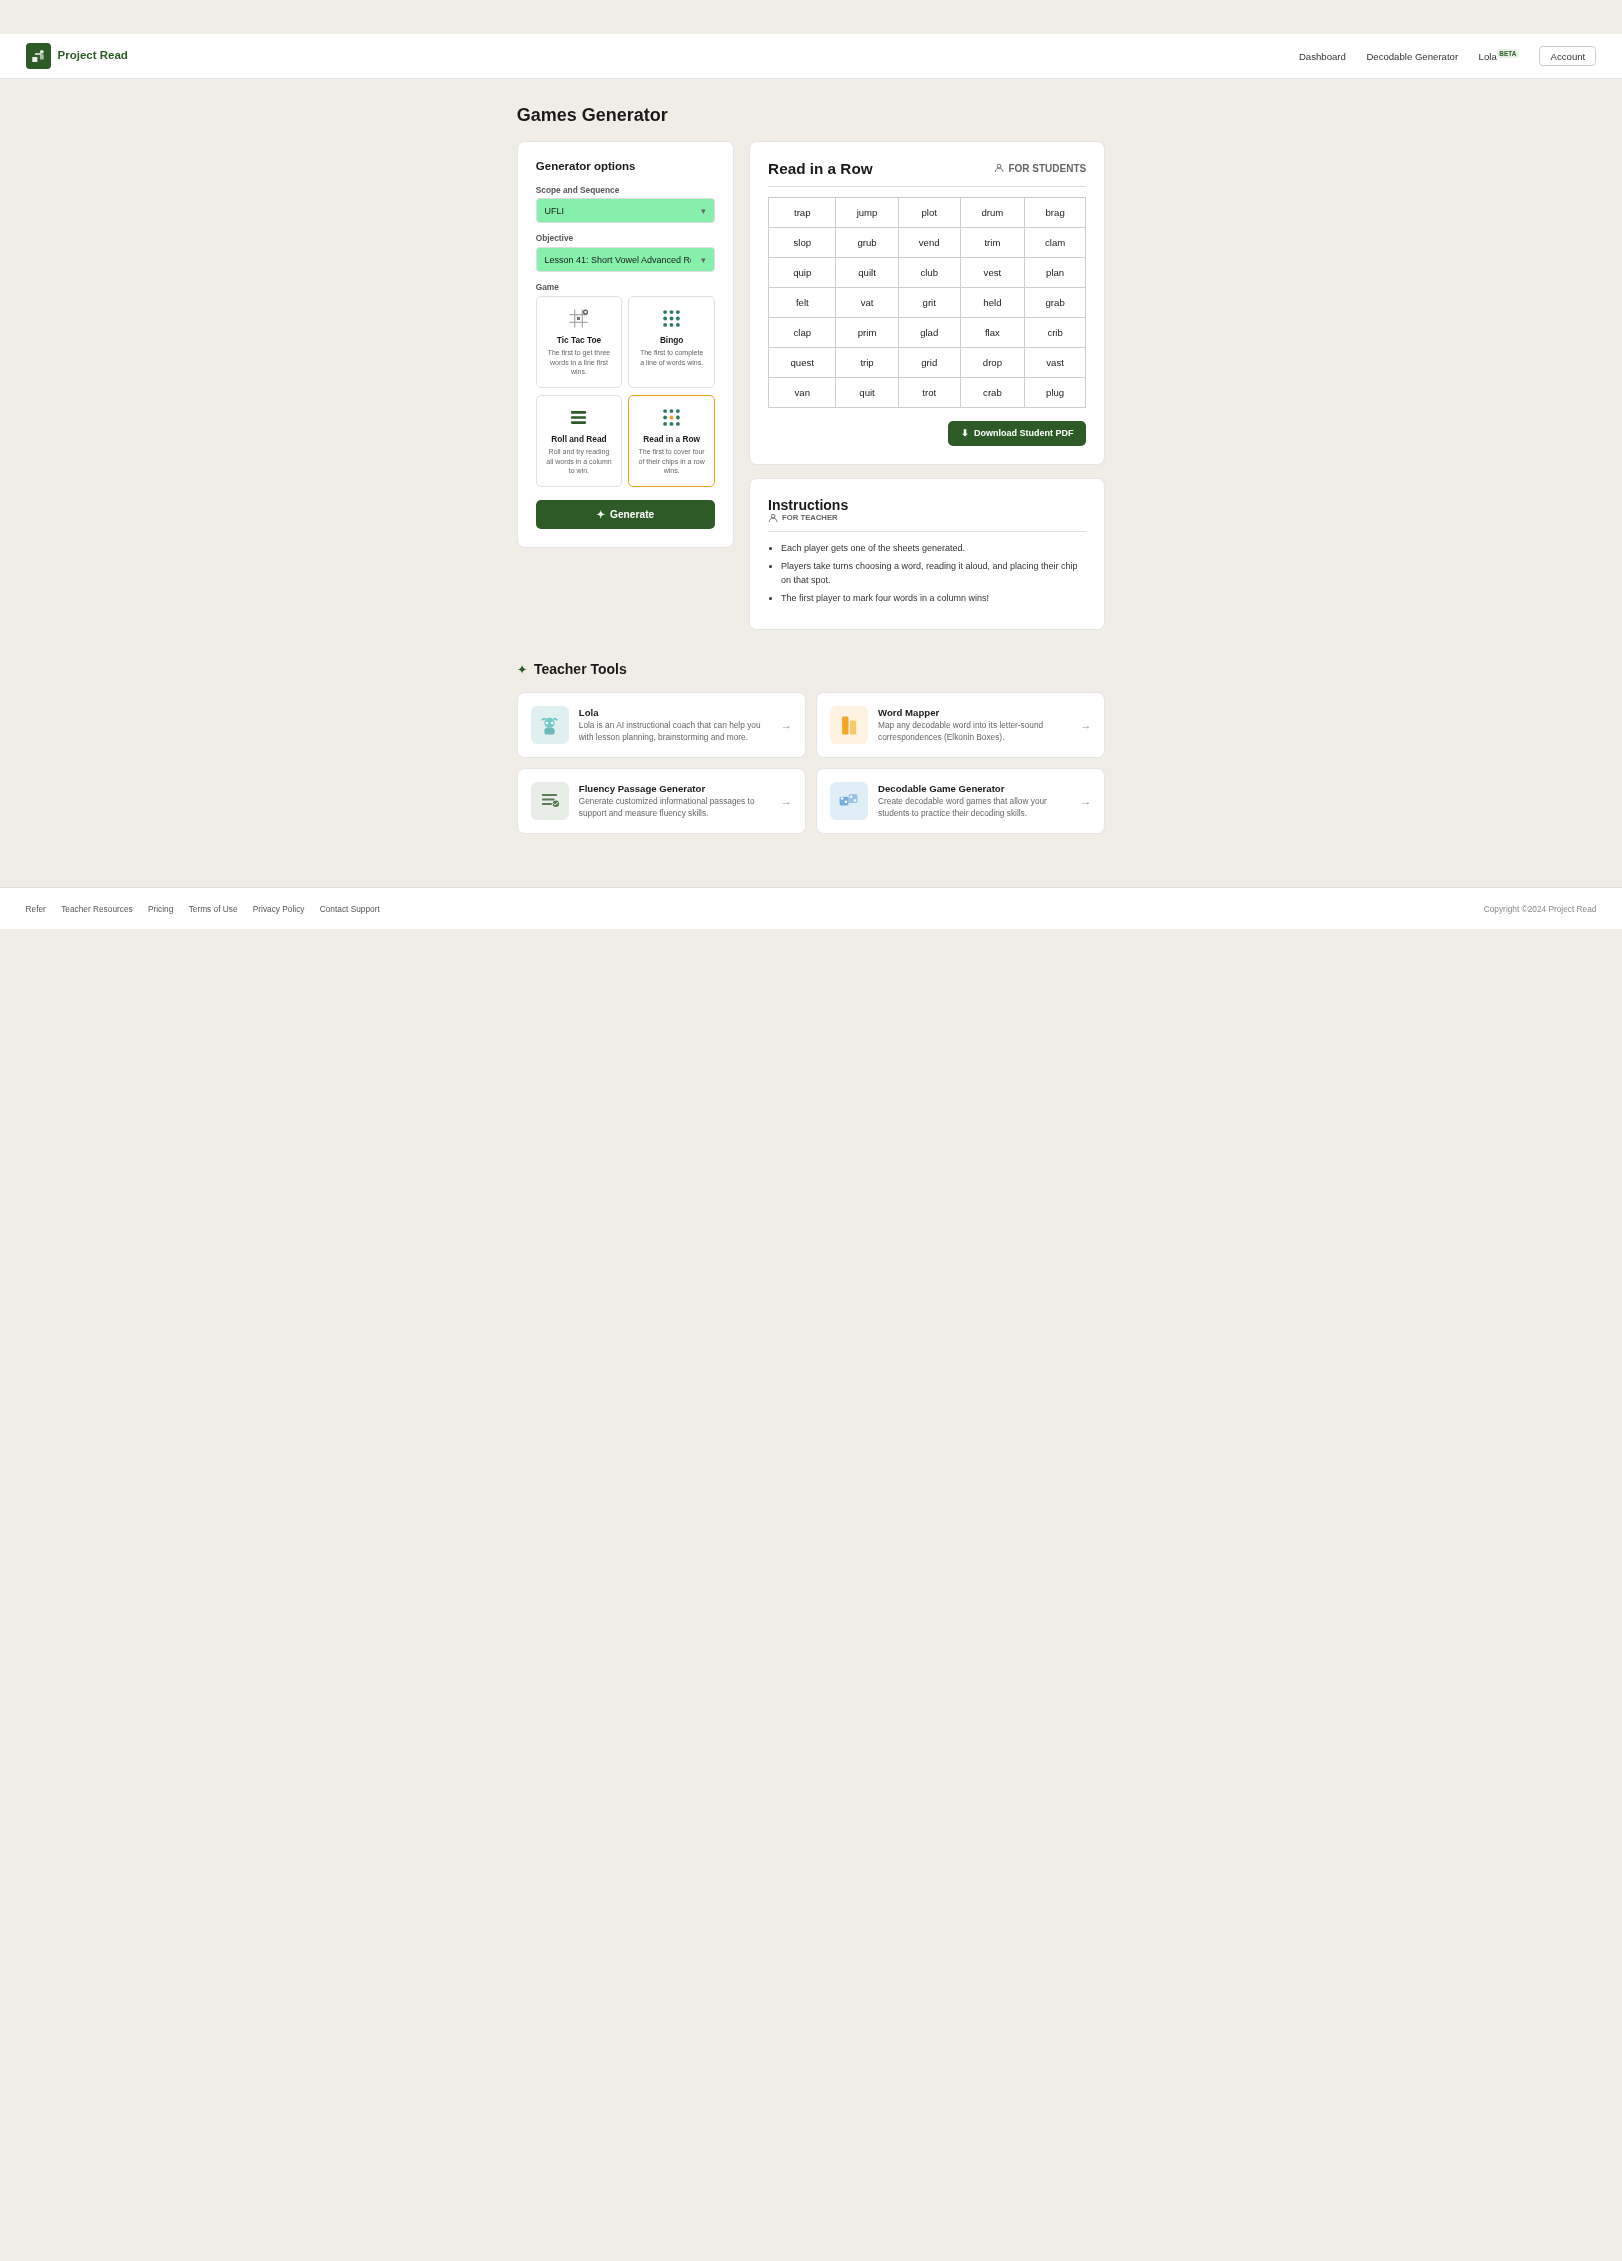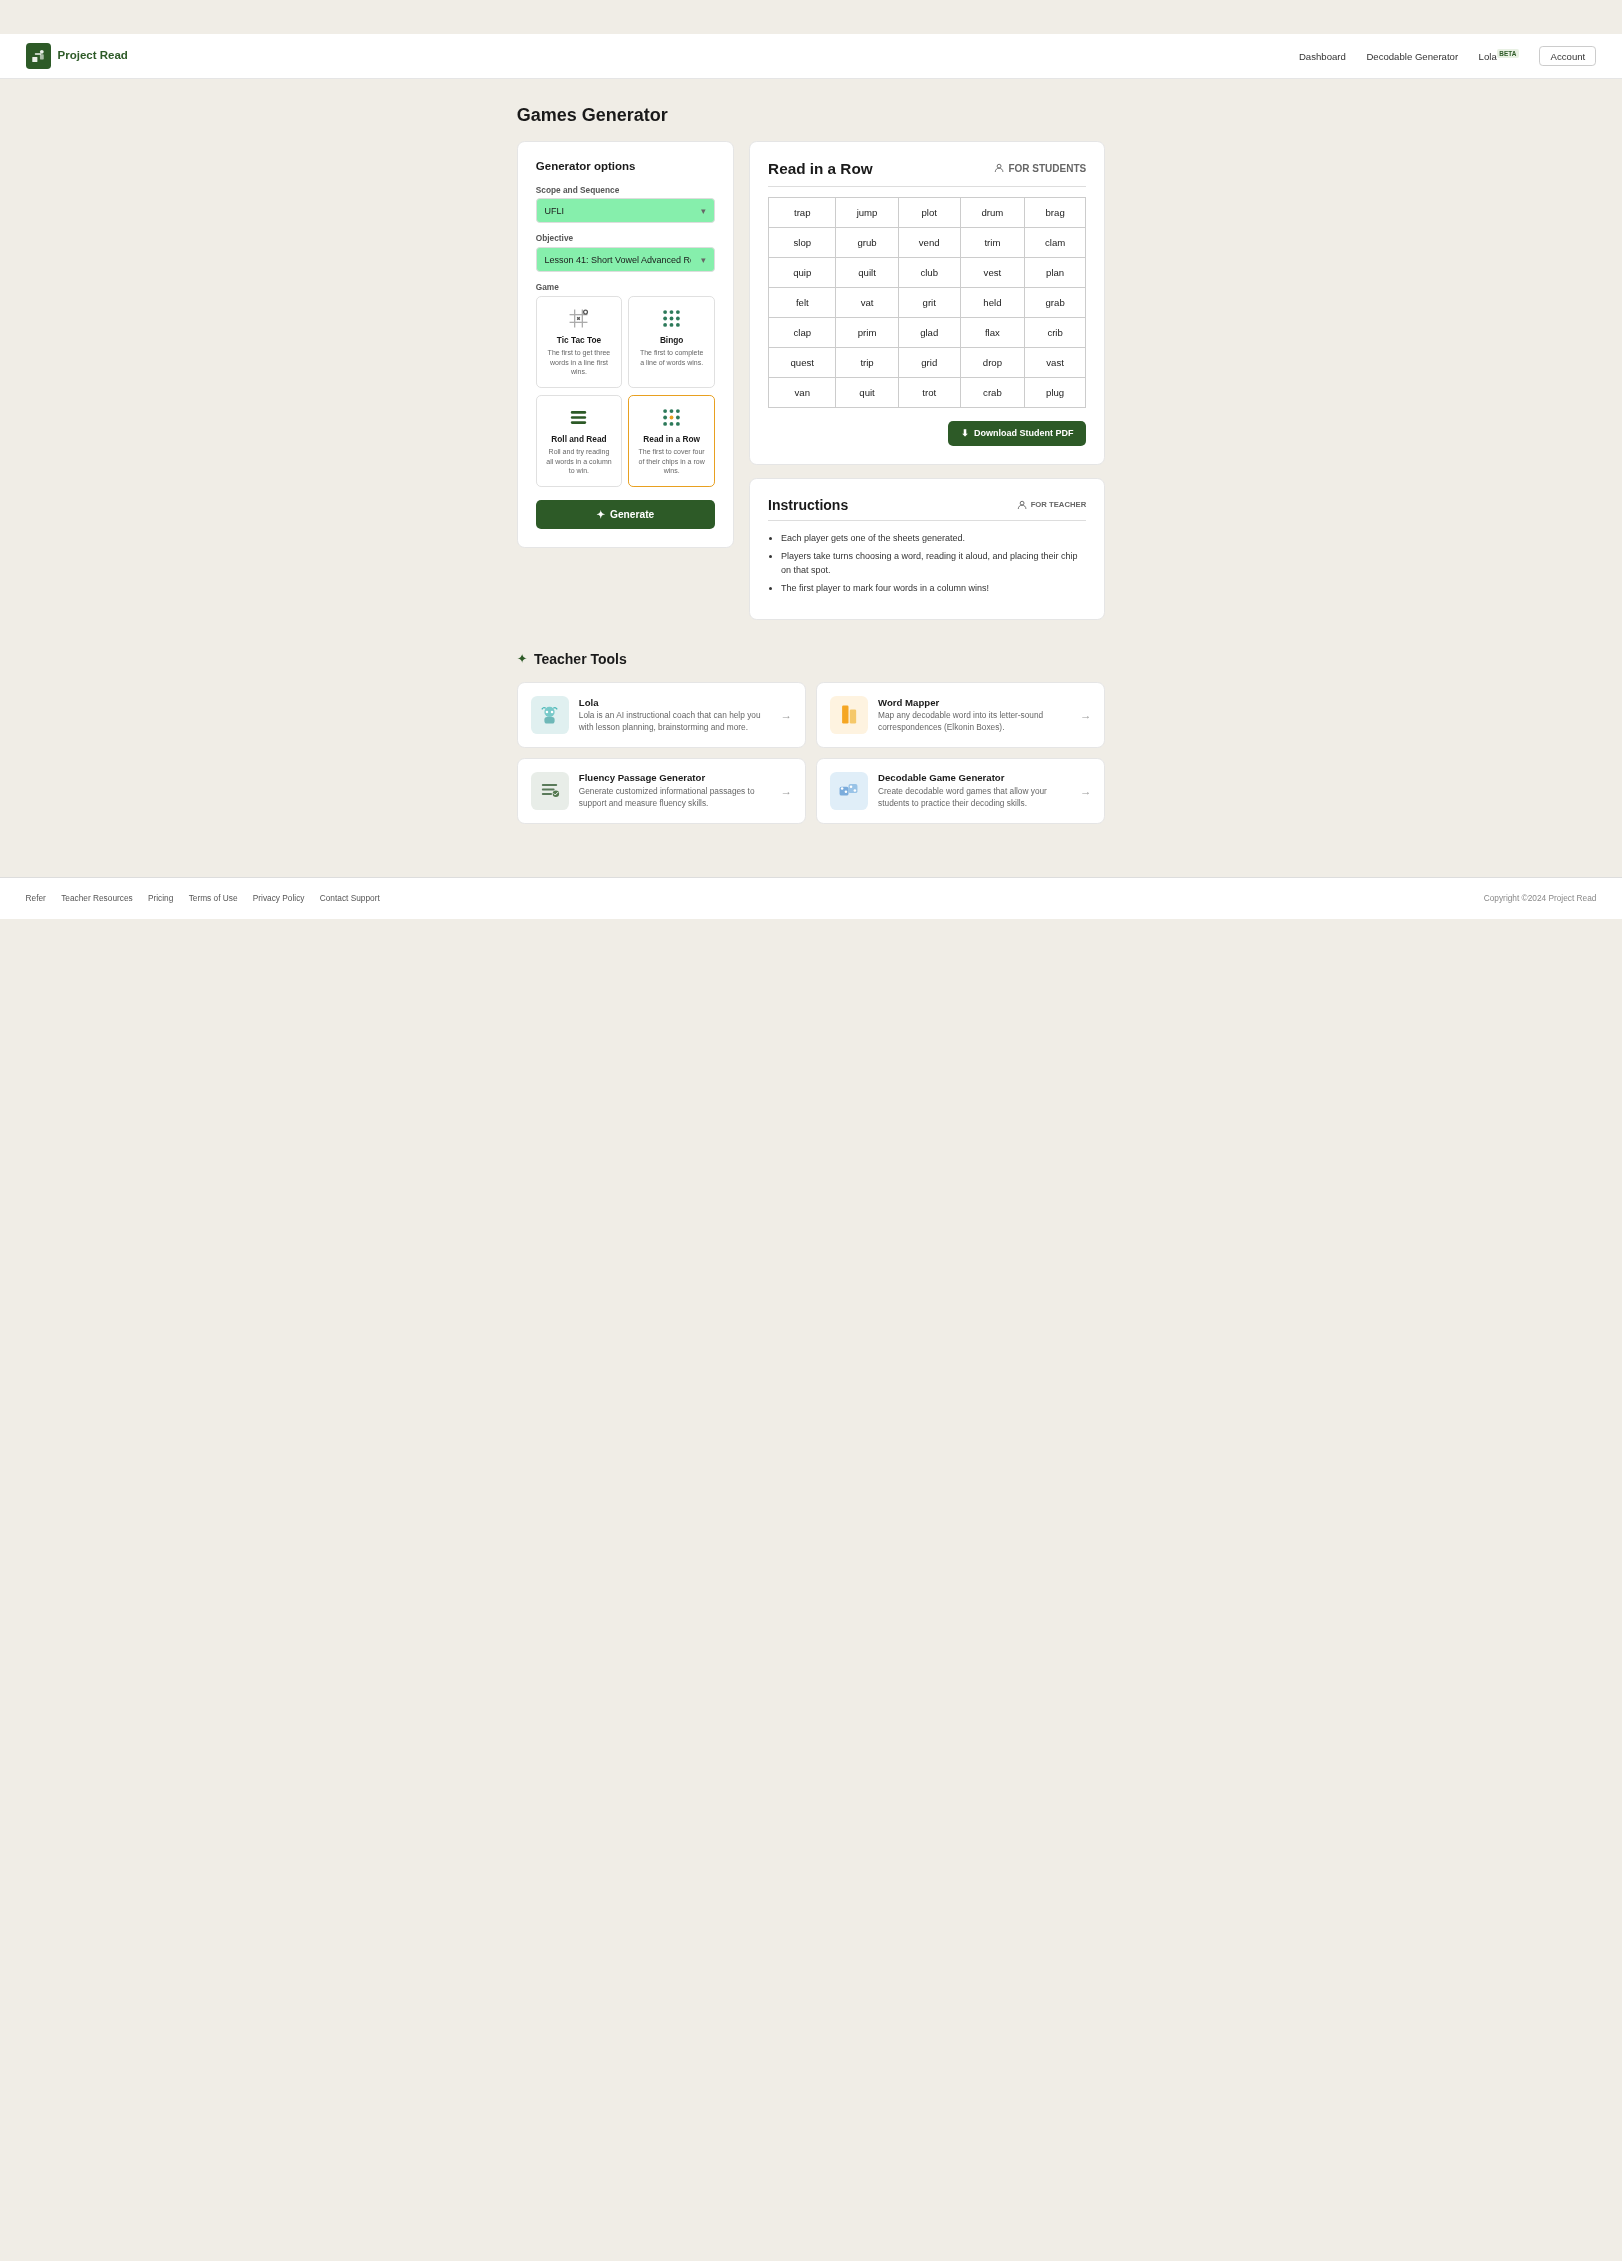--- a/index.html
+++ b/index.html
@@ -254,23 +254,24 @@
 
     
     .instructions-panel {
       background: #fff;
       border-radius: 7.7px;
       padding: 18px;
       border: 0.6px solid #e5e5e5;
     }
     .instructions-header {
       display: flex;
-      align-items: center;
+      align-items: flex-start;
       justify-content: space-between;
       margin-bottom: 2.6px;
+      flex-direction: column;
     }
     .instructions-title {
       font-size: 14px;
       font-weight: 700;
     }
     .for-teacher-badge {
       display: flex;
       align-items: center;
       gap: 3.8px;
       font-size: 7.7px;

